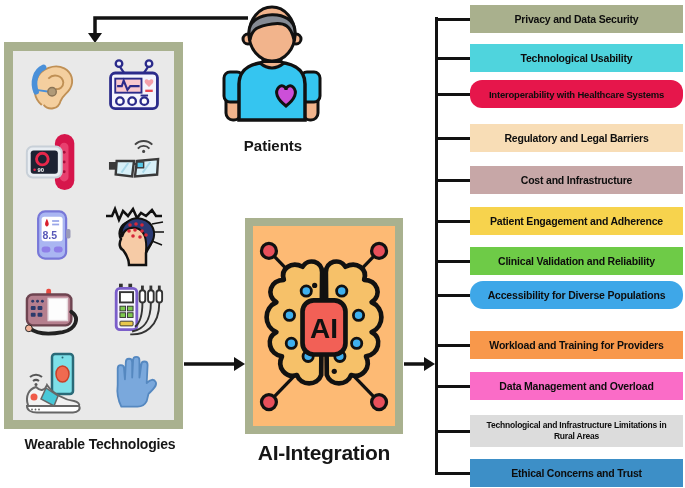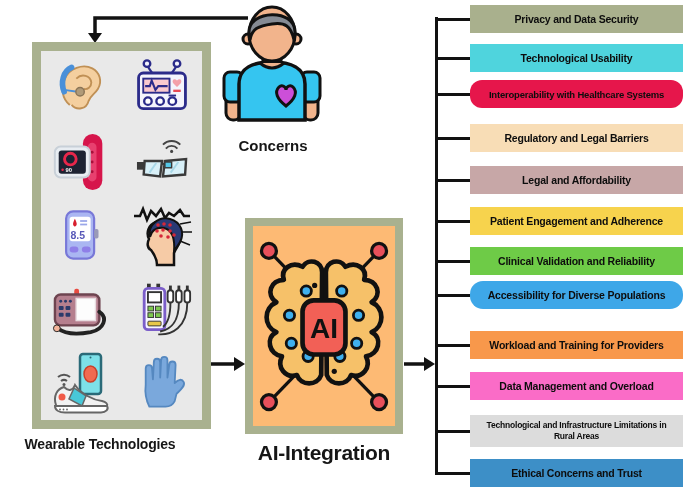--- a/index.html
+++ b/index.html
@@ -3,21 +3,21 @@
 <meta charset="utf-8">
 <style>
   html,body{margin:0;padding:0;background:#fff;}
   .canvas{position:relative;width:685px;height:488px;background:#ffffff;
           font-family:"Liberation Sans",sans-serif;overflow:hidden;}
   .connectors{position:absolute;left:0;top:0;z-index:1;}
   
   .wpanel{position:absolute;left:4px;top:42px;width:179px;height:387px;
           border:9px solid #a9b18f;background:#e9e9e9;box-sizing:border-box;z-index:2;
           display:grid;grid-template-columns:1fr 1fr;grid-template-rows:repeat(5,1fr);
-          align-items:center;justify-items:center;padding:0;margin-left:28px;}
+          align-items:center;justify-items:center;padding:0;}
   .wpanel svg{display:block;}
   .wlabel{position:absolute;left:4px;top:436px;width:192px;text-align:center;
           font-weight:700;font-size:14px;color:#161616;z-index:2;letter-spacing:-0.2px;}
   
   .patient{position:absolute;left:205px;top:2px;z-index:2;}
   .plabel{position:absolute;left:203px;top:137px;width:140px;text-align:center;
           font-weight:700;font-size:15px;color:#161616;z-index:2;}
   
   .aibox{position:absolute;left:245px;top:218px;width:158px;height:216px;
          border:8px solid #a9b18f;background:#fdba74;box-sizing:border-box;z-index:2;
@@ -204,21 +204,21 @@
     <ellipse cx="67" cy="32" rx="23" ry="27" fill="#f2b48c" stroke="#111" stroke-width="3"></ellipse>
     <path d="M44,30 C44,8 90,6 90,30 C90,33 90,35 89,38 C86,24 80,20 67,22 C54,24 47,26 45,38 C44,35 44,33 44,30 Z" fill="#868b94" stroke="#111" stroke-width="3"></path>
     <rect x="21" y="74" width="15" height="44" rx="7" fill="#f2b48c" stroke="#111" stroke-width="3"></rect>
     <rect x="98" y="74" width="15" height="44" rx="7" fill="#f2b48c" stroke="#111" stroke-width="3"></rect>
     <rect x="19" y="70" width="19" height="30" rx="6" fill="#35c5f0" stroke="#111" stroke-width="3"></rect>
     <rect x="96" y="70" width="19" height="30" rx="6" fill="#35c5f0" stroke="#111" stroke-width="3"></rect>
     <path d="M34,118 L34,82 C34,66 48,60 67,60 C86,60 100,66 100,82 L100,118 Z" fill="#35c5f0" stroke="#111" stroke-width="3.5"></path>
     <path d="M55,61 Q67,71 79,61" fill="#f2b48c" stroke="#111" stroke-width="3"></path>
     <path d="M81,104 C72,97 69,90 74,85 C77,82 81,85 81,88 C81,85 85,82 88,85 C93,90 90,97 81,104 Z" fill="#cc4fd8" stroke="#111" stroke-width="3"></path>
   </svg>
-  <div class="plabel">Concerns</div>
+  <div class="plabel">Patients</div>
 
   <div class="aibox" style="border-color: rgb(169, 177, 143);">
     <svg width="140" height="197" viewBox="0 0 150 200">
       <line x1="21" y1="24" x2="44" y2="48" stroke="#111" stroke-width="3.5"></line>
       <line x1="129" y1="24" x2="106" y2="48" stroke="#111" stroke-width="3.5"></line>
       <line x1="21" y1="176" x2="44" y2="152" stroke="#111" stroke-width="3.5"></line>
       <line x1="129" y1="176" x2="106" y2="152" stroke="#111" stroke-width="3.5"></line>
       <circle cx="16" cy="19" r="8" fill="#e8505b" stroke="#111" stroke-width="3.5"></circle>
       <circle cx="134" cy="19" r="8" fill="#e8505b" stroke="#111" stroke-width="3.5"></circle>
       <circle cx="16" cy="181" r="8" fill="#e8505b" stroke="#111" stroke-width="3.5"></circle>
@@ -242,21 +242,21 @@
     </svg>
   </div>
   <div class="ailabel">AI-Integration</div>
 
   <div class="vline"></div>
 
   <div class="rbox rb1" style="background-color: rgb(169, 176, 141);">Privacy and Data Security</div>
   <div class="rbox rb2" style="background-color: rgb(79, 212, 221);">Technological Usability</div>
   <div class="rbox rb3" style="background-color: rgb(230, 22, 75); border-radius: 12px;">Interoperability with Healthcare Systems</div>
   <div class="rbox rb4" style="background-color: rgb(248, 221, 182);">Regulatory and Legal Barriers</div>
-  <div class="rbox rb5" style="background-color: rgb(199, 167, 167);">Legal and Affordability</div>
+  <div class="rbox rb5" style="background-color: rgb(199, 167, 167);">Cost and Infrastructure</div>
   <div class="rbox rb6" style="background-color: rgb(247, 211, 77);">Patient Engagement and Adherence</div>
   <div class="rbox rb7" style="background-color: rgb(110, 203, 71);">Clinical Validation and Reliability</div>
   <div class="rbox rb8" style="background-color: rgb(62, 167, 232);">Accessibility for Diverse Populations</div>
   <div class="rbox rb9" style="background-color: rgb(248, 152, 75);">Workload and Training for Providers</div>
   <div class="rbox rb10" style="background-color: rgb(250, 108, 199);">Data Management and Overload</div>
   <div class="rbox rb11" style="background-color: rgb(220, 220, 220);">Technological and Infrastructure Limitations in Rural Areas</div>
   <div class="rbox rb12" style="background-color: rgb(61, 143, 199);">Ethical Concerns and Trust</div>
 
 </div>
 

